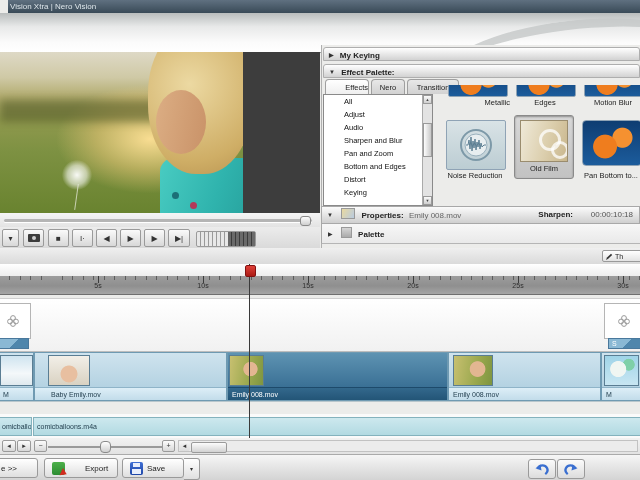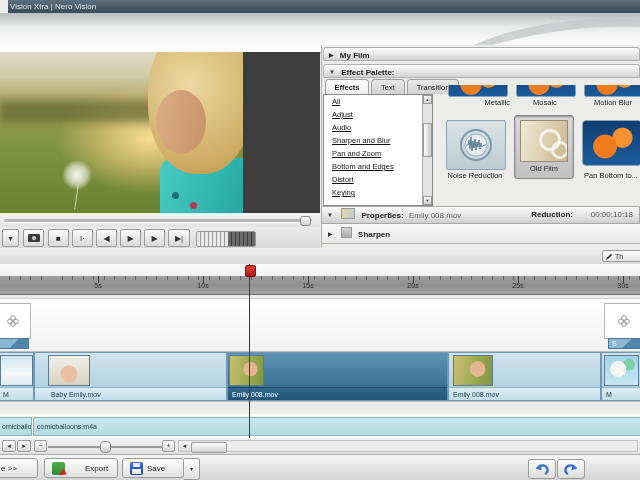--- a/index.html
+++ b/index.html
@@ -57,24 +57,24 @@
   
   .rpanel{left:321px;top:45px;width:319px;height:203px;background:#ececea;border-left:1px solid #b0b0b0;}
   .barhdr{position:absolute;left:1px;width:317px;height:14px;
     background:linear-gradient(#ffffff,#d2d2d2);border:1px solid #aeaeae;border-radius:3px 3px 0 0;
     font-size:8px;font-weight:bold;color:#222;line-height:14px;box-sizing:border-box;padding-left:5px;}
   .arrow-g{display:inline-block;font-size:6px;color:#333;margin-right:4px;vertical-align:1px;}
   .tabs{position:absolute;left:1px;top:34px;width:317px;height:15px;}
   .tab{position:absolute;top:0;height:15px;border:1px solid #9f9f9f;border-bottom:none;
     border-radius:4px 4px 0 0;font-size:7.5px;color:#222;text-align:center;line-height:15px;
     background:linear-gradient(#e8e8e8,#d2d2d2);box-sizing:border-box;}
-  .tab.active{background:linear-gradient(#ffffff,#efefef);font-weight:bold;}
+  .tab.active{background:linear-gradient(#ffffff,#efefef);font-weight:normal;text-align:right;}
   .listbox{position:absolute;left:1px;top:49px;width:110px;height:112px;background:#fff;
     border:1px solid #8a8a8a;box-sizing:border-box;overflow:hidden;}
-  .listitem{height:13px;line-height:13px;font-size:7.5px;color:#111;padding-left:8px;text-decoration:underline;}
+  .listitem{height:13px;line-height:13px;font-size:7.5px;color:#111;padding-left:20px;}
   .lscroll{position:absolute;right:0;top:0;width:9px;height:100%;background:#e3e3e3;border-left:1px solid #aaa;}
   .lsbtn{position:absolute;left:0;width:9px;height:9px;background:linear-gradient(#fafafa,#cfcfcf);
     border:1px solid #9a9a9a;box-sizing:border-box;font-size:4px;color:#444;text-align:center;line-height:7px;}
   .lsthumb{position:absolute;left:0;top:28px;width:9px;height:34px;background:linear-gradient(90deg,#fdfdfd,#c8c8c8);
     border:1px solid #9a9a9a;box-sizing:border-box;}
   .fxgrid{position:absolute;left:114px;top:40px;width:204px;height:163px;overflow:hidden;}
   .fxthumb{position:absolute;border:1px solid #8fa3b5;border-radius:2px;}
   .fish{background:
     radial-gradient(circle at 38% 58%,#ef7d1e 0 26%,rgba(0,0,0,0) 28%),
     radial-gradient(circle at 68% 38%,#f59130 0 20%,rgba(0,0,0,0) 22%),
@@ -235,33 +235,33 @@
       <span>▶|</span>
     </div>
     <div class="jog">
         <div class="jog-dark"></div>
       </div>
   </div>
 
   <div class="abs rpanel">
     <div class="barhdr" style="top:2px;">
       <span class="arrow-g">▶</span>
-      <span>My Film</span>
+      <span>My Keying</span>
     </div>
     <div class="barhdr" style="top:19px;">
       <span class="arrow-g">▼</span>
       <span>Effect Palette:</span>
     </div>
 
     <div class="tabs">
       <div class="tab active" style="left:2px;width:44px;">
         <span>Effects</span>
       </div>
       <div class="tab" style="left:48px;width:34px;">
-        <span>Text</span>
+        <span>Nero</span>
       </div>
       <div class="tab" style="left:84px;width:52px;">
         <span>Transition</span>
       </div>
     </div>
 
     <div class="listbox">
       <div class="listitem">All</div>
       <div class="listitem">Adjust</div>
       <div class="listitem">Audio</div>
@@ -276,21 +276,21 @@
         <div class="lsbtn" style="bottom:0;">▼</div>
       </div>
     </div>
 
     <div class="fxgrid">
 
       <div class="fxthumb fish" style="left:12px;top:-18px;width:58px;height:28px;"></div>
       <div class="fxthumb fish" style="left:80px;top:-18px;width:58px;height:28px;"></div>
       <div class="fxthumb fish" style="left:148px;top:-18px;width:58px;height:28px;"></div>
       <div class="fxlabel" style="left:8px;top:13px;width:66px;text-align:right;">Metallic</div>
-      <div class="fxlabel" style="left:76px;top:13px;width:66px;">Mosaic</div>
+      <div class="fxlabel" style="left:76px;top:13px;width:66px;">Edges</div>
       <div class="fxlabel" style="left:142px;top:13px;width:70px;">Motion Blur</div>
 
       <div class="fxthumb nr-thumb" style="left:10px;top:35px;width:58px;height:48px;">
         <svg width="34" height="34" viewBox="0 0 34 34">
           <circle cx="17" cy="17" r="15" fill="none" stroke="#7d99a8" stroke-width="2"></circle>
           <circle cx="17" cy="17" r="11" fill="#e8eef0" stroke="#9ab1bd" stroke-width="1"></circle>
           <path d="M7 17 l2 0 1 -5 1 9 1 -12 1 14 1 -10 1 7 1 -9 1 11 1 -8 1 5 1 -7 1 9 1 -6 1 4 2 -2 2 0" stroke="#5c7f93" stroke-width="1" fill="none"></path>
         </svg>
       </div>
       <div class="fxlabel" style="left:0px;top:86px;width:78px;">Noise Reduction</div>
@@ -306,28 +306,28 @@
       <div class="fxthumb fish" style="left:146px;top:35px;width:58px;height:44px;border-radius:4px;"></div>
       <div class="fxlabel" style="left:138px;top:86px;width:74px;">Pan Bottom to...</div>
     </div>
   </div>
 
   <div class="abs props">
     <span class="arrow-g" style="margin-left:5px;">▼</span>
     <span class="propicon"></span>
     <b>Properties:</b>
     <span style="color:#666;margin-left:3px;">Emily 008.mov</span>
-    <span style="position:absolute;right:66px;font-weight:bold;">Reduction:</span>
+    <span style="position:absolute;right:66px;font-weight:bold;">Sharpen:</span>
     <span style="position:absolute;right:6px;color:#555;">00:00:10:18</span>
   </div>
 
   <div class="abs opacityrow">
     <span class="arrow-g" style="margin-left:6px;">▶</span>
     <span class="propicon" style="background:linear-gradient(#d5d5d5,#aaa);width:9px;"></span>
-    <b>Sharpen</b>
+    <b>Palette</b>
   </div>
 
   <div class="abs tl-toolbar">
     <div class="toolbtn">
       <svg width="8" height="8" viewBox="0 0 8 8" style="position:absolute;left:2px;top:2px;">
         <path d="M1 7 L2 4.6 L6 0.8 L7.2 2 L3.2 5.8 Z" fill="#333"></path>
       </svg>
       <span>Th</span>
     </div>
   </div>

